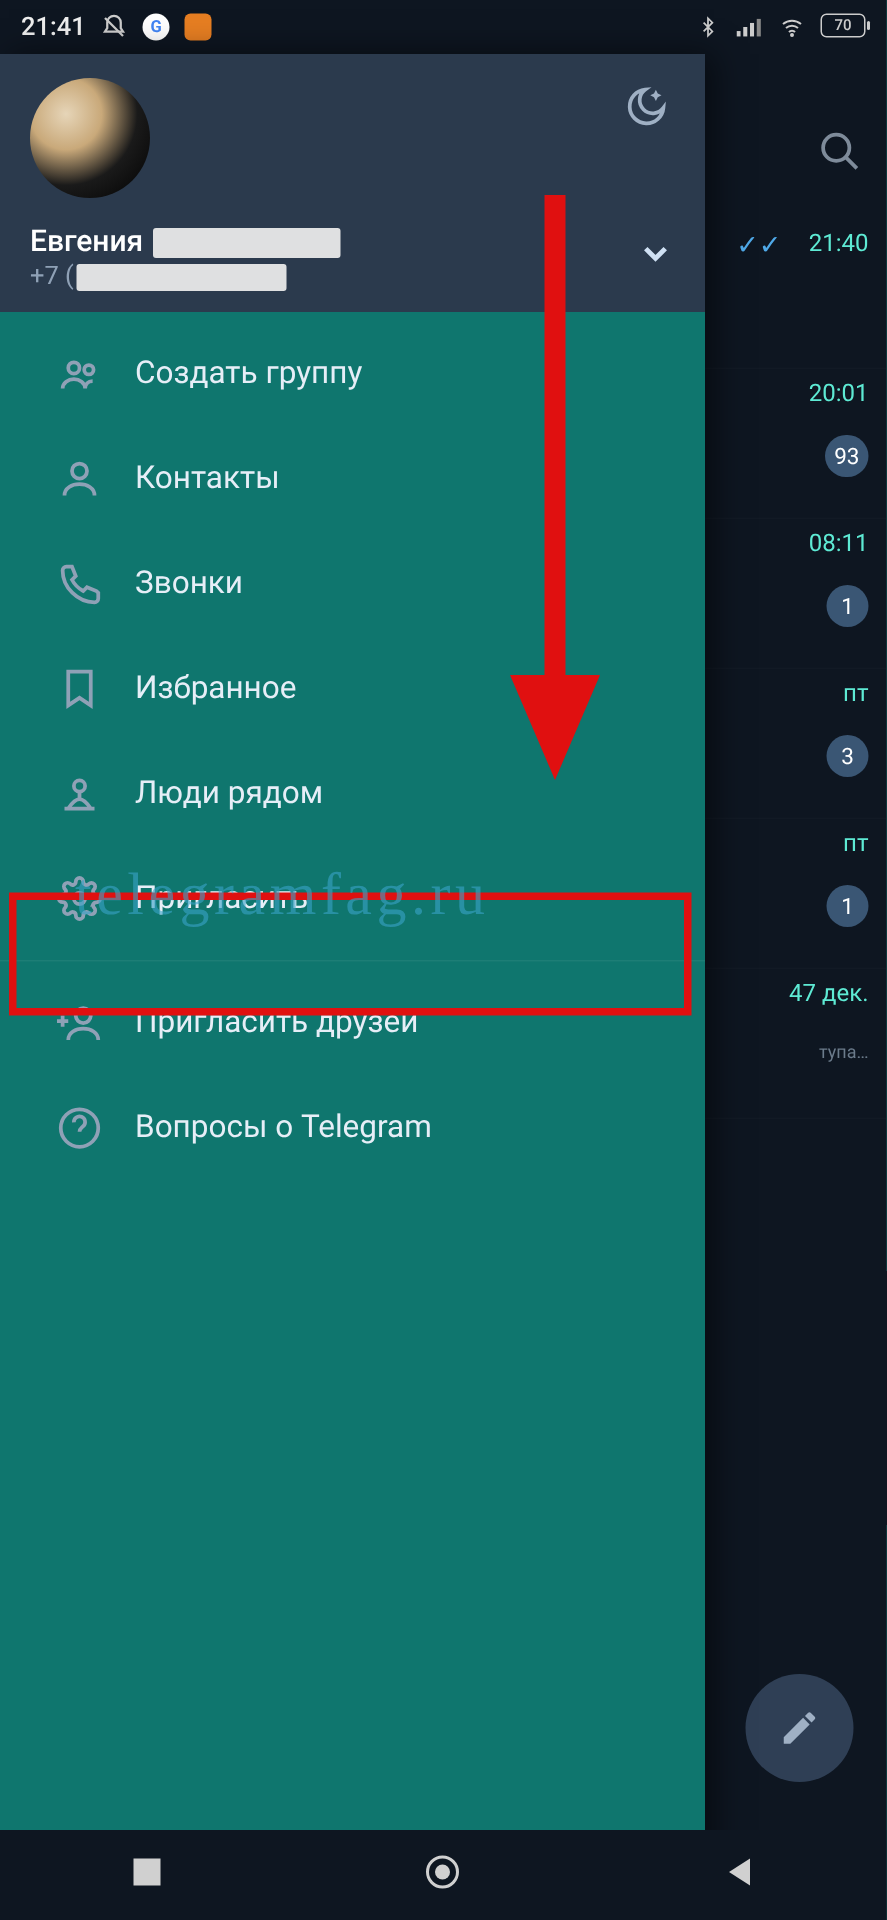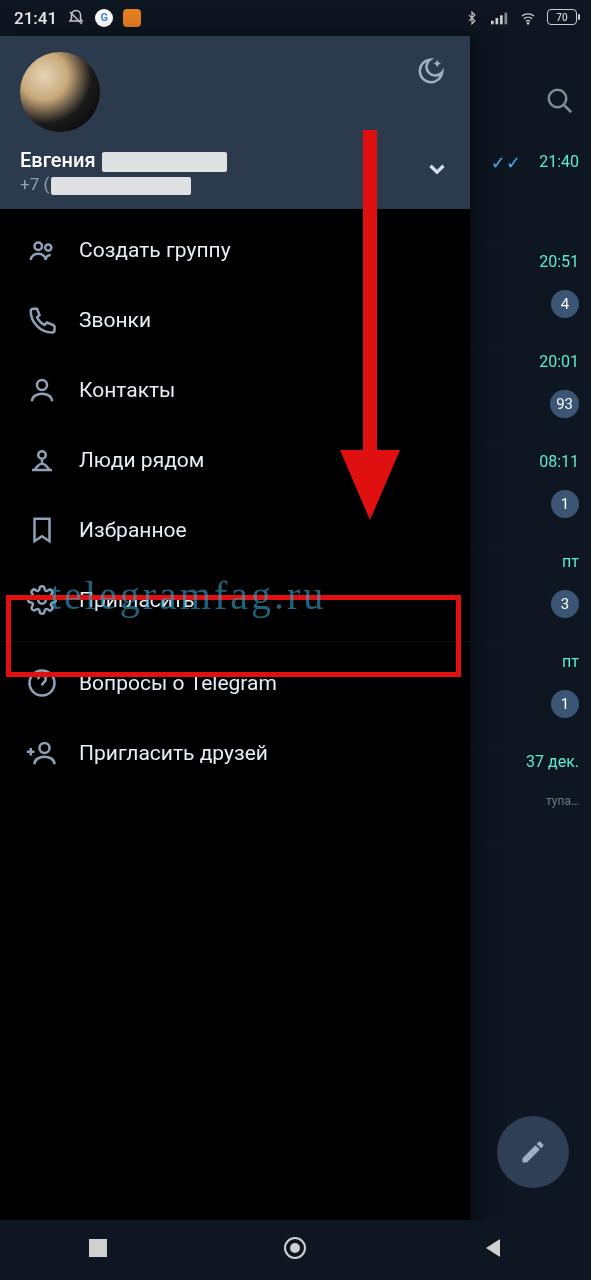--- a/index.html
+++ b/index.html
@@ -14,35 +14,35 @@
 
   .chat-bg { position:absolute; top:36px; left:0; right:0; bottom:0; background:#0e1621; }
   .chat-toolbar { position:absolute; top:50px; right:16px; }
   .chat-list { position:absolute; top:110px; right:0; width:130px; }
   .chat-row { height:100px; border-bottom:1px solid rgba(255,255,255,0.02); position:relative; }
   .chat-time { position:absolute; top:6px; right:12px; color:#5eead4; font-size:16px; }
   .chat-badge { position:absolute; top:44px; right:12px; background:#3a5674; color:#fff; border-radius:14px; min-width:28px; height:28px; display:flex; align-items:center; justify-content:center; font-size:15px; padding:0 6px;}
   .chat-snip { position:absolute; top:48px; right:12px; color:#6b7b8b; font-size:12px; max-width:110px; white-space:nowrap; overflow:hidden; text-align:right;}
   .checks { position:absolute; top:6px; right:70px; color:#4fa9e8; font-size:18px;}
 
-  .drawer { position:absolute; top:36px; left:0; width:470px; bottom:0; background:#000000; box-shadow:6px 0 20px rgba(0,0,0,0.5); }
+  .drawer { position:absolute; top:36px; left:0; width:470px; bottom:0; background:#0f766e; box-shadow:6px 0 20px rgba(0,0,0,0.5); }
   .drawer-header { background:#2b3a4d; padding:16px 20px 14px; }
   .avatar { width:80px; height:80px; border-radius:50%; background:radial-gradient(circle at 30% 30%, #e6d5b8 0%, #c9a97a 30%, #1a1a1a 60%, #000 100%); display:block; }
   .night-toggle { position:absolute; top:20px; right:24px; color:#9fb0c4; }
   .account-row { display:flex; align-items:center; margin-top:16px; }
   .account-info { flex:1; }
   .username { color:#fff; font-size:20px; font-weight:500; }
   .phone { color:#8fa1b6; font-size:17px; margin-top:2px; }
   .chevron { color:#cfe0f3; }
 
   .redact1 { display:inline-block; background:#dfe0e1; height:20px; width:125px; border-radius:2px; vertical-align:middle; margin-left:2px;}
   .redact2 { display:inline-block; background:#dfe0e1; height:18px; width:140px; border-radius:2px; vertical-align:middle; margin-left:2px;}
 
   .menu { padding-top:6px; }
-  .menu-item { display:flex; align-items:center; height:70px; padding:0 27px; color:#e6eef7; font-size:21px; }
+  .menu-item { display:flex; align-items:center; height:70px; padding:0 38px; color:#e6eef7; font-size:21px; }
   .menu-icon { width:52px; color:#8fa1b6; display:flex; align-items:center; }
   .divider { height:1px; background:rgba(255,255,255,0.06); margin:6px 0; }
 
   .highlight-box { position:absolute; border:5px solid #e01010; pointer-events:none; }
   .arrow { position:absolute; pointer-events:none; }
 
   .watermark { position:absolute; color:#3aa3c8; opacity:0.6; font-size:40px; letter-spacing:3px; font-family: Georgia, serif; pointer-events:none; }
 
   .fab { position:absolute; right:22px; bottom:92px; width:72px; height:72px; border-radius:50%; background:#2f3f55; display:flex; align-items:center; justify-content:center; color:#9fb0c4;}
 
@@ -96,41 +96,37 @@
         <circle cx="10" cy="10" r="7"></circle>
         <line x1="21" y1="21" x2="15" y2="15"></line>
       </svg>
   </div>
   <div class="chat-list">
     <div class="chat-row">
       <span class="checks">✓✓</span>
       <span class="chat-time">21:40</span>
     </div>
     <div class="chat-row">
-      <span class="chat-time">20:51</span>
-      <span class="chat-badge">4</span>
-    </div>
-    <div class="chat-row">
       <span class="chat-time">20:01</span>
       <span class="chat-badge">93</span>
     </div>
     <div class="chat-row">
       <span class="chat-time">08:11</span>
       <span class="chat-badge">1</span>
     </div>
     <div class="chat-row">
       <span class="chat-time">пт</span>
       <span class="chat-badge">3</span>
     </div>
     <div class="chat-row">
       <span class="chat-time">пт</span>
       <span class="chat-badge">1</span>
     </div>
     <div class="chat-row">
-      <span class="chat-time">37 дек.</span>
+      <span class="chat-time">47 дек.</span>
       <span class="chat-snip">тупа…</span>
     </div>
   </div>
   <div class="fab">
     <svg width="28" height="28" viewBox="0 0 24 24" fill="#9fb0c4">
         <path d="M3 17.25V21h3.75L17.81 9.94l-3.75-3.75L3 17.25zM20.71 7.04a1 1 0 000-1.41l-2.34-2.34a1 1 0 00-1.41 0l-1.83 1.83 3.75 3.75 1.83-1.83z"></path>
       </svg>
   </div>
 </div>
 
@@ -161,78 +157,78 @@
             <circle cx="9" cy="9" r="3"></circle>
             <circle cx="17" cy="10" r="2.5"></circle>
             <path d="M3 20c0-3 3-5 6-5s6 2 6 5M15 20c0-2.2 1.5-4 4-4"></path>
           </svg>
         </span>
       <span>Создать группу</span>
     </div>
     <div class="menu-item">
       <span class="menu-icon">
           <svg width="30" height="30" viewBox="0 0 24 24" fill="none" stroke="currentColor" stroke-width="2">
-            <path d="M22 17v3a2 2 0 01-2 2c-9 0-17-8-17-17a2 2 0 012-2h3l2 5-2 2a14 14 0 006 6l2-2 5 2z"></path>
-          </svg>
-        </span>
-      <span>Звонки</span>
-    </div>
-    <div class="menu-item">
-      <span class="menu-icon">
-          <svg width="30" height="30" viewBox="0 0 24 24" fill="none" stroke="currentColor" stroke-width="2">
             <circle cx="12" cy="8" r="4"></circle>
             <path d="M4 21c0-4 4-6 8-6s8 2 8 6"></path>
           </svg>
         </span>
       <span>Контакты</span>
     </div>
     <div class="menu-item">
       <span class="menu-icon">
           <svg width="30" height="30" viewBox="0 0 24 24" fill="none" stroke="currentColor" stroke-width="2">
+            <path d="M22 17v3a2 2 0 01-2 2c-9 0-17-8-17-17a2 2 0 012-2h3l2 5-2 2a14 14 0 006 6l2-2 5 2z"></path>
+          </svg>
+        </span>
+      <span>Звонки</span>
+    </div>
+    <div class="menu-item">
+      <span class="menu-icon">
+          <svg width="30" height="30" viewBox="0 0 24 24" fill="none" stroke="currentColor" stroke-width="2">
+            <path d="M6 3h12v18l-6-4-6 4V3z"></path>
+          </svg>
+        </span>
+      <span>Избранное</span>
+    </div>
+    <div class="menu-item">
+      <span class="menu-icon">
+          <svg width="30" height="30" viewBox="0 0 24 24" fill="none" stroke="currentColor" stroke-width="2">
             <circle cx="12" cy="8" r="3"></circle>
             <path d="M12 11v4M6 20c2-3 4-5 6-5s4 2 6 5M4 20h16"></path>
           </svg>
         </span>
       <span>Люди рядом</span>
     </div>
     <div class="menu-item">
       <span class="menu-icon">
           <svg width="30" height="30" viewBox="0 0 24 24" fill="none" stroke="currentColor" stroke-width="2">
-            <path d="M6 3h12v18l-6-4-6 4V3z"></path>
-          </svg>
-        </span>
-      <span>Избранное</span>
-    </div>
-    <div class="menu-item">
-      <span class="menu-icon">
-          <svg width="30" height="30" viewBox="0 0 24 24" fill="none" stroke="currentColor" stroke-width="2">
             <circle cx="12" cy="12" r="3"></circle>
             <path d="M19.4 15a1.7 1.7 0 00.34 1.87l.06.06a2 2 0 11-2.83 2.83l-.06-.06a1.7 1.7 0 00-1.87-.34 1.7 1.7 0 00-1 1.56V21a2 2 0 11-4 0v-.09a1.7 1.7 0 00-1-1.56 1.7 1.7 0 00-1.87.34l-.06.06a2 2 0 11-2.83-2.83l.06-.06a1.7 1.7 0 00.34-1.87 1.7 1.7 0 00-1.56-1H3a2 2 0 110-4h.09a1.7 1.7 0 001.56-1 1.7 1.7 0 00-.34-1.87l-.06-.06a2 2 0 112.83-2.83l.06.06a1.7 1.7 0 001.87.34 1.7 1.7 0 001-1.56V3a2 2 0 114 0v.09a1.7 1.7 0 001 1.56 1.7 1.7 0 001.87-.34l.06-.06a2 2 0 112.83 2.83l-.06.06a1.7 1.7 0 00-.34 1.87 1.7 1.7 0 001.56 1H21a2 2 0 110 4h-.09a1.7 1.7 0 00-1.56 1z"></path>
           </svg>
         </span>
       <span>Пригласить</span>
     </div>
     <div class="divider"></div>
     <div class="menu-item">
       <span class="menu-icon">
           <svg width="30" height="30" viewBox="0 0 24 24" fill="none" stroke="currentColor" stroke-width="2">
+            <circle cx="14" cy="8" r="4"></circle>
+            <path d="M6 21c0-4 4-6 8-6s8 2 8 6M3 8v6M0 11h6"></path>
+          </svg>
+        </span>
+      <span>Пригласить друзей</span>
+    </div>
+    <div class="menu-item">
+      <span class="menu-icon">
+          <svg width="30" height="30" viewBox="0 0 24 24" fill="none" stroke="currentColor" stroke-width="2">
             <circle cx="12" cy="12" r="10"></circle>
             <path d="M9 9a3 3 0 115 2c-1 1-2 1.5-2 3M12 18h.01"></path>
           </svg>
         </span>
       <span>Вопросы о Telegram</span>
-    </div>
-    <div class="menu-item">
-      <span class="menu-icon">
-          <svg width="30" height="30" viewBox="0 0 24 24" fill="none" stroke="currentColor" stroke-width="2">
-            <circle cx="14" cy="8" r="4"></circle>
-            <path d="M6 21c0-4 4-6 8-6s8 2 8 6M3 8v6M0 11h6"></path>
-          </svg>
-        </span>
-      <span>Пригласить друзей</span>
     </div>
   </div>
 </div>
 
 <div class="highlight-box" style="top:595px; left:6px; width:455px; height:82px;"></div>
 
 <svg class="arrow" style="top:130px; left:330px;" width="80" height="400">
   <path d="M40 0 L40 330" stroke="#e01010" stroke-width="14" fill="none"></path>
   <path d="M10 320 L40 390 L70 320 Z" fill="#e01010"></path>
 </svg>

